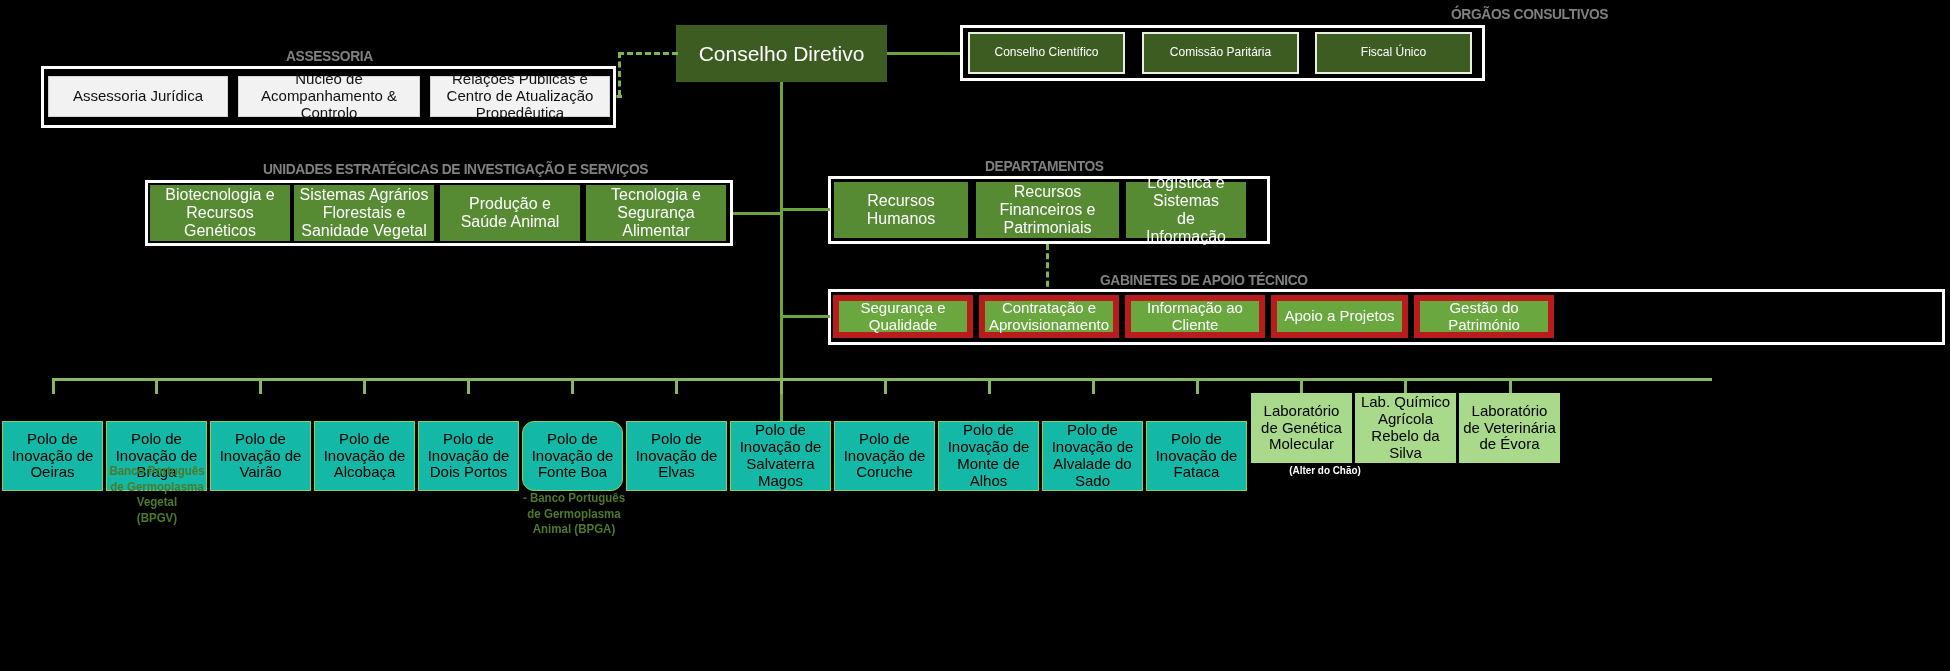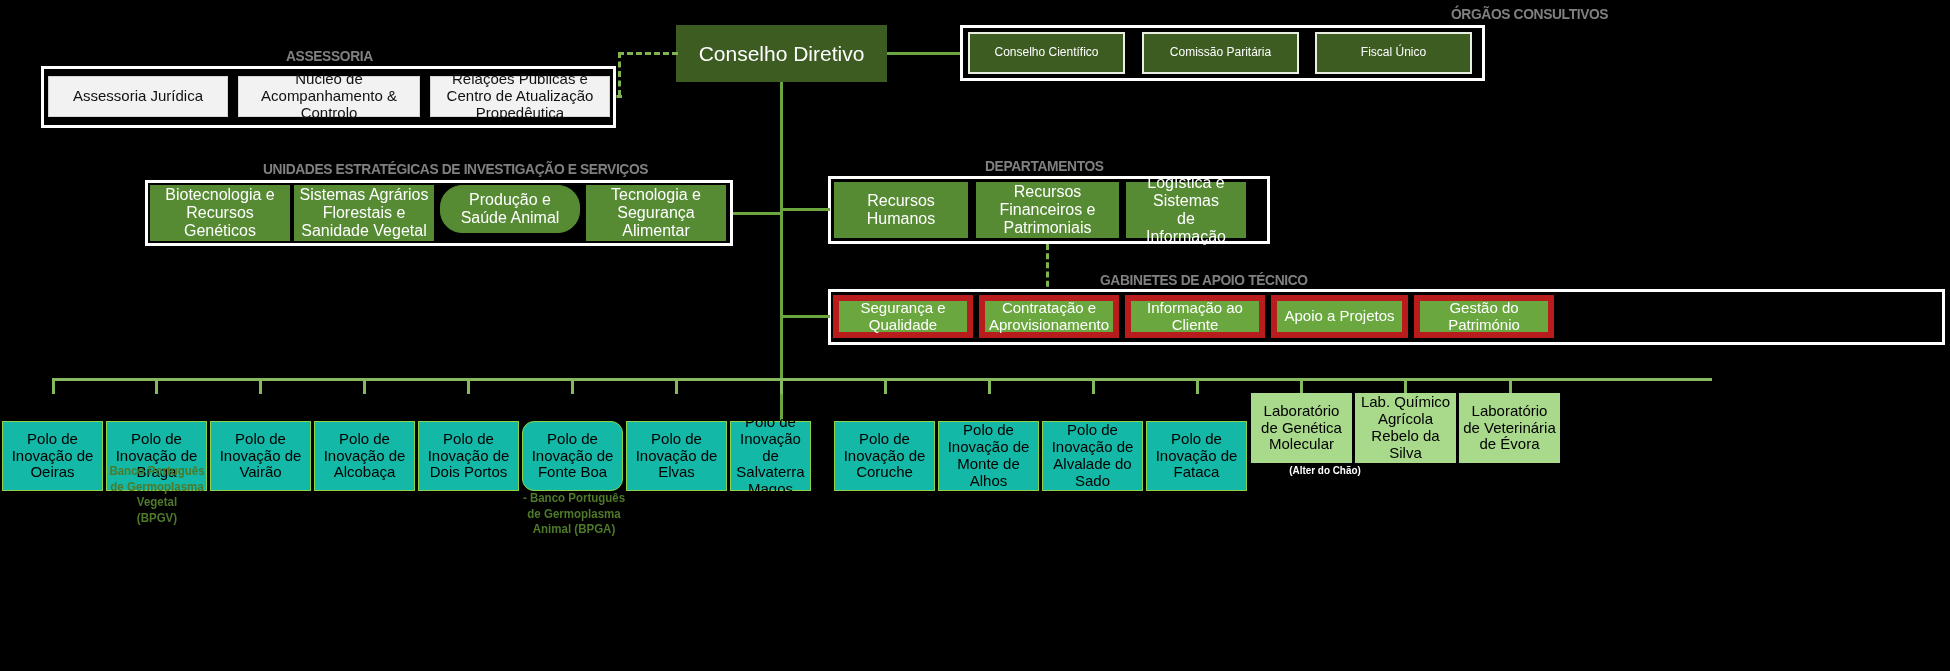--- a/index.html
+++ b/index.html
@@ -87,21 +87,21 @@
 
   <div class="group-caption" style="left:263px;top:160px;">UNIDADES ESTRATÉGICAS DE INVESTIGAÇÃO E SERVIÇOS</div>
   <div class="group-frame" style="left:145px;top:180px;width:588px;height:66px;"></div>
 
   <div class="node node-mid" style="left:150px;top:185px;width:140px;height:56px;padding:0 4px;">
     <span>Biotecnologia e Recursos  Genéticos</span>
   </div>
   <div class="node node-mid" style="left:294px;top:185px;width:140px;height:56px;padding:0 4px;">
     <span>Sistemas Agrários Florestais  e Sanidade Vegetal</span>
   </div>
-  <div class="node node-mid" style="left:440px;top:185px;width:140px;height:48px;padding:0 4px;border-radius:22px;">
+  <div class="node node-mid" style="left:440px;top:185px;width:140px;height:56px;padding:0 4px;">
     <span>Produção e Saúde Animal</span>
   </div>
   <div class="node node-mid" style="left:586px;top:185px;width:140px;height:56px;padding:0 4px;">
     <span>Tecnologia e Segurança  Alimentar</span>
   </div>
 
   <div class="ln-h" style="left:733px;top:212px;width:49px;"></div>
 
   <div class="group-caption" style="left:985px;top:157px;">DEPARTAMENTOS</div>
   <div class="group-frame" style="left:828px;top:176px;width:442px;height:68px;"></div>
@@ -174,21 +174,21 @@
   </div>
   <div class="node node-polo" style="left:418px;top:393px;width:101px;height:70px;padding:0 3px;">
     <span>Polo de Inovação de Dois Portos</span>
   </div>
   <div class="node node-polo" style="left:522px;top:393px;width:101px;height:70px;padding:0 3px;border-radius:12px;">
     <span>Polo de Inovação de Fonte Boa</span>
   </div>
   <div class="node node-polo" style="left:626px;top:393px;width:101px;height:70px;padding:0 3px;">
     <span>Polo de Inovação de Elvas</span>
   </div>
-  <div class="node node-polo" style="left:730px;top:393px;width:81px;height:70px;padding:0 3px;">
+  <div class="node node-polo" style="left:730px;top:393px;width:101px;height:70px;padding:0 3px;">
     <span>Polo de Inovação de Salvaterra Magos</span>
   </div>
   <div class="node node-polo" style="left:834px;top:393px;width:101px;height:70px;padding:0 3px;">
     <span>Polo de Inovação de Coruche</span>
   </div>
   <div class="node node-polo" style="left:938px;top:393px;width:101px;height:70px;padding:0 2px;">
     <span>Polo de Inovação de Monte de Alhos</span>
   </div>
   <div class="node node-polo" style="left:1042px;top:393px;width:101px;height:70px;padding:0 3px;">
     <span>Polo de Inovação de Alvalade do Sado</span>

